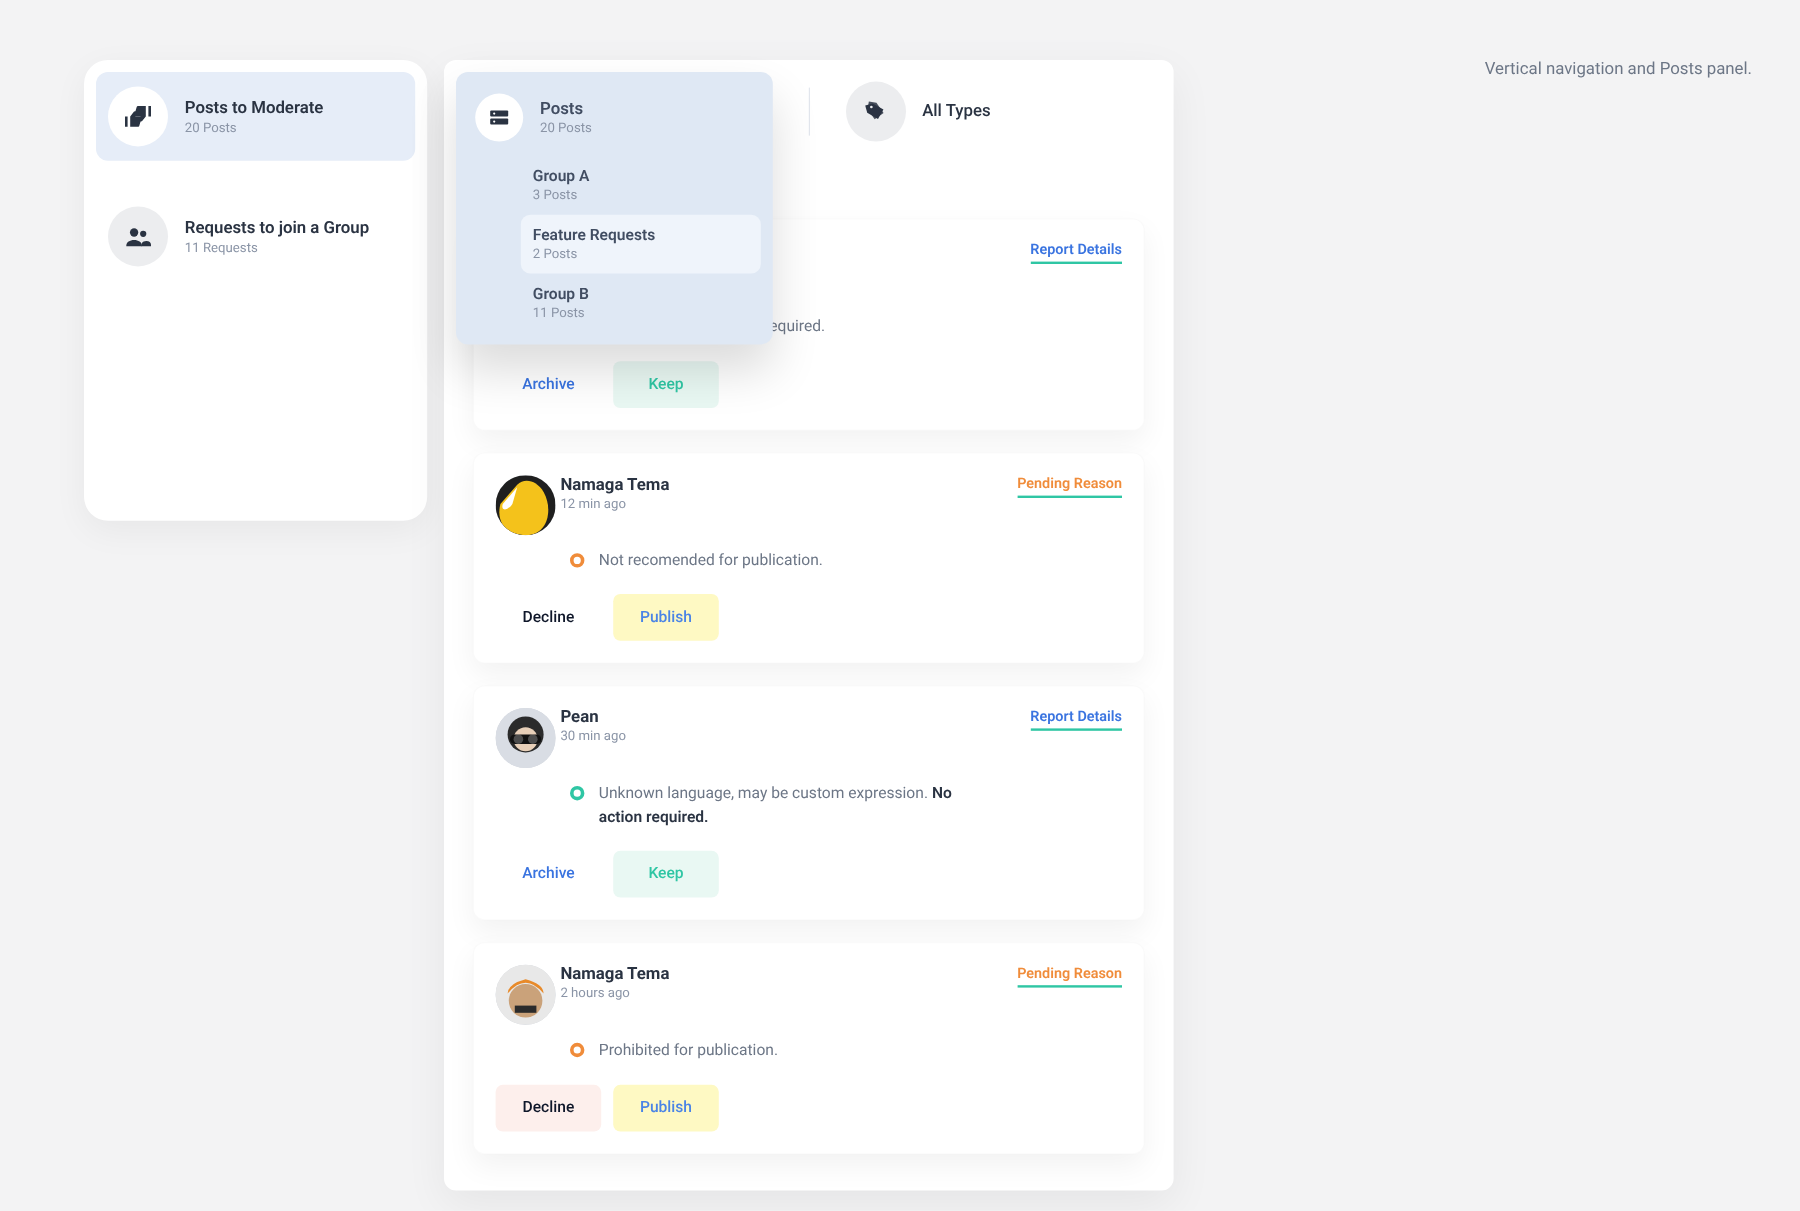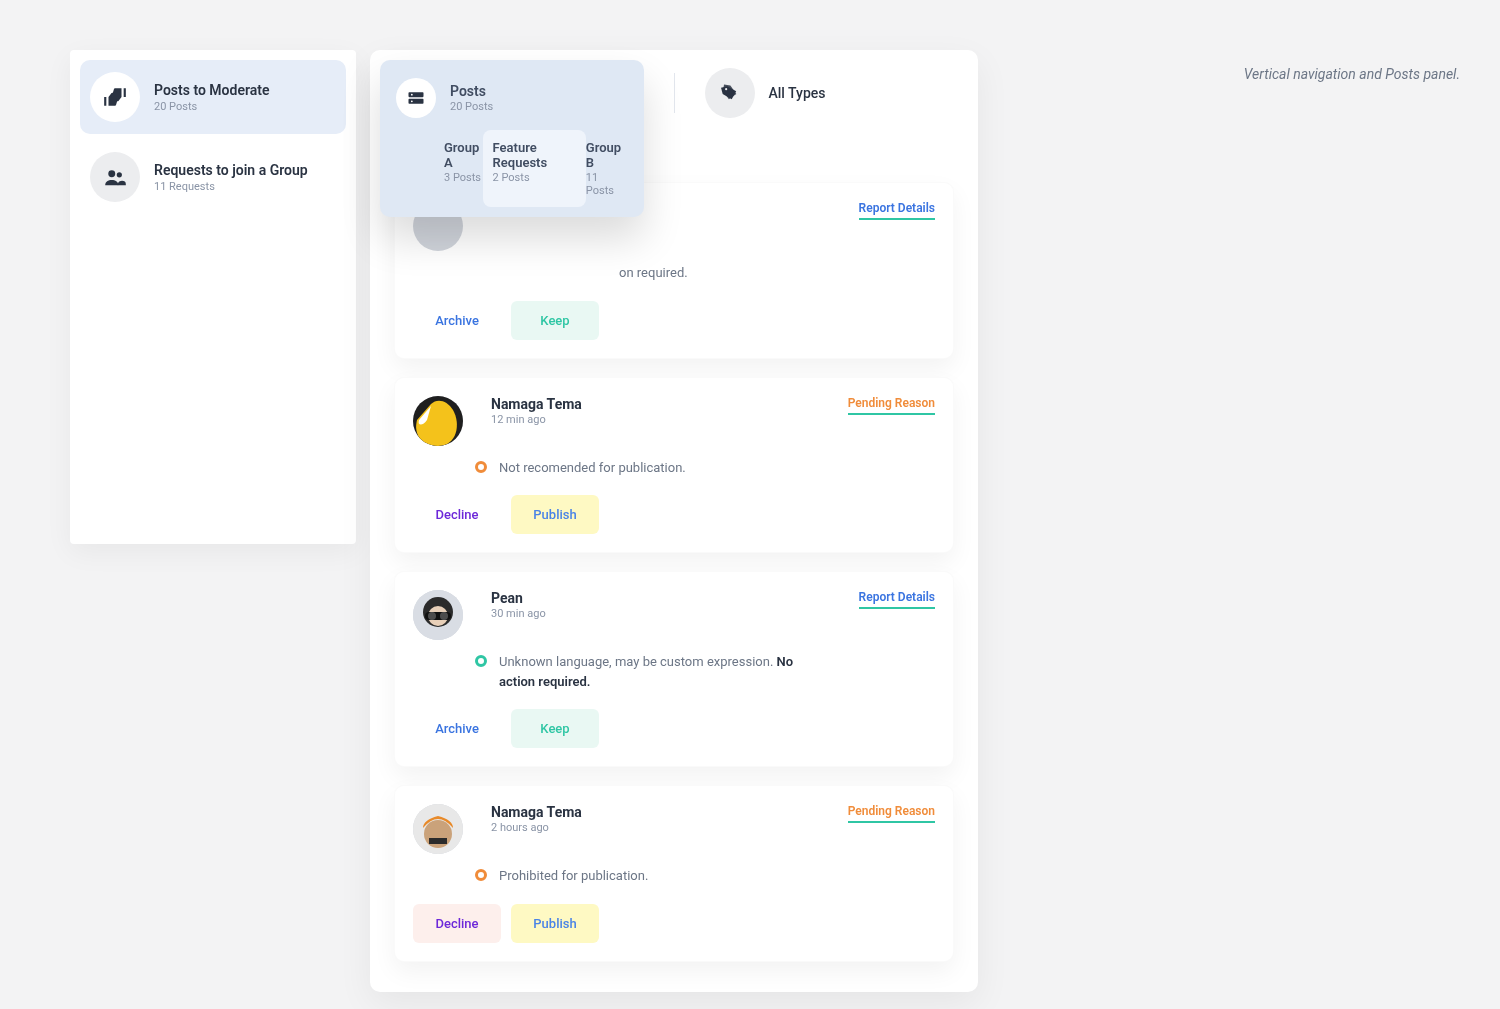--- a/index.html
+++ b/index.html
@@ -10,27 +10,27 @@
     color: #2a3342;
     display: flex;
     padding: 50px 40px 50px 70px;
     gap: 14px;
     align-items: flex-start;
   }
 
   
   .sidebar-card {
     width: 286px;
-    height: 494px;
+    height: 384px;
     background: #fff;
-    border-radius: 4px;
+    border-radius: 20px;
     padding: 10px;
     display: flex;
     flex-direction: column;
-    gap: 6px;
+    gap: 26px;
     box-shadow: 0 8px 28px rgba(0,0,0,0.05);
   }
   .side-item {
     display: flex;
     align-items: center;
     gap: 14px;
     padding: 12px 10px;
     border-radius: 10px;
     cursor: pointer;
   }
@@ -99,21 +99,21 @@
     cursor: pointer;
   }
   .dd-head-icon {
     width: 40px; height: 40px; flex: 0 0 40px;
     border-radius: 50%;
     background: #fff;
     display: flex; align-items: center; justify-content: center;
   }
   .dd-title { font-size: 14px; font-weight: 600; color: #414d62; }
   .dd-sub { font-size: 11px; color: #8a94a6; margin-top: 1px; }
-  .dd-list { padding-left: 54px; display: flex; flex-direction: row; gap: 0; }
+  .dd-list { padding-left: 54px; display: flex; flex-direction: column; gap: 0; }
   .dd-item {
     padding: 10px 10px;
     border-radius: 8px;
     margin-left: -10px;
     cursor: pointer;
   }
   .dd-item.selected { background: #eff4fb; }
   .dd-item-title { font-size: 13px; font-weight: 600; color: #414d62; }
   .dd-item-sub { font-size: 11px; color: #8a94a6; margin-top: 1px; }
 
@@ -130,21 +130,21 @@
   }
   .post-head { display: flex; align-items: flex-start; }
   .avatar {
     width: 50px; height: 50px; flex: 0 0 50px;
     border-radius: 50%;
     background: #d0d4db;
     overflow: hidden;
     display: flex; align-items: center; justify-content: center;
   }
   .avatar svg { width: 50px; height: 50px; display: block; }
-  .who { margin-left: 28px; }
+  .who { margin-left: 4px; }
   .who .name { font-size: 14px; font-weight: 700; color: #2a3342; }
   .who .time { font-size: 11px; color: #8a94a6; margin-top: 1px; }
   .post-link {
     margin-left: auto;
     font-size: 12px;
     font-weight: 600;
     cursor: pointer;
     padding-bottom: 3px;
     border-bottom: 2px solid #2fc6a4;
   }
@@ -178,29 +178,28 @@
     padding: 12px 20px;
     text-align: center;
     font-size: 13px;
     font-weight: 500;
     border-radius: 6px;
     cursor: pointer;
     background: transparent;
   }
   .btn.archive { color: #3a74e0; }
   .btn.keep    { color: #2fc6a4; background: #e9f8f3; }
-  .btn.decline { color: #6d28d9; }
+  .btn.decline { color: #0f172a; }
   .btn.decline.filled { background: #fdefec; }
   .btn.publish { color: #4a84e6; background: #fef9c3; }
 
   
   .annotation {
     margin-left: auto;
-    margin-top: 16px;
-    font-style: italic;
+    margin-top: 0;
     font-size: 14px;
     color: #6c7686;
   }
 
   
   svg { display: block; }
 
 </style>
 </head>
 <body>

